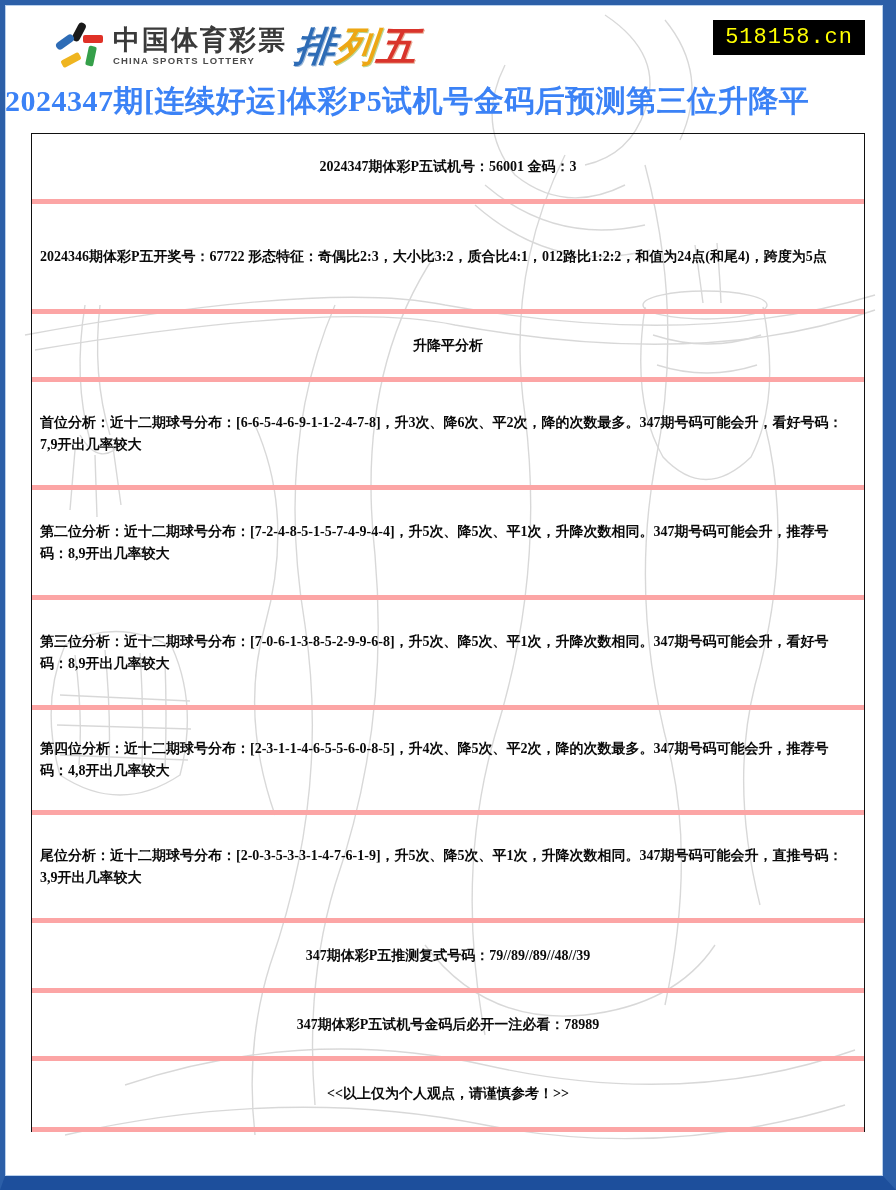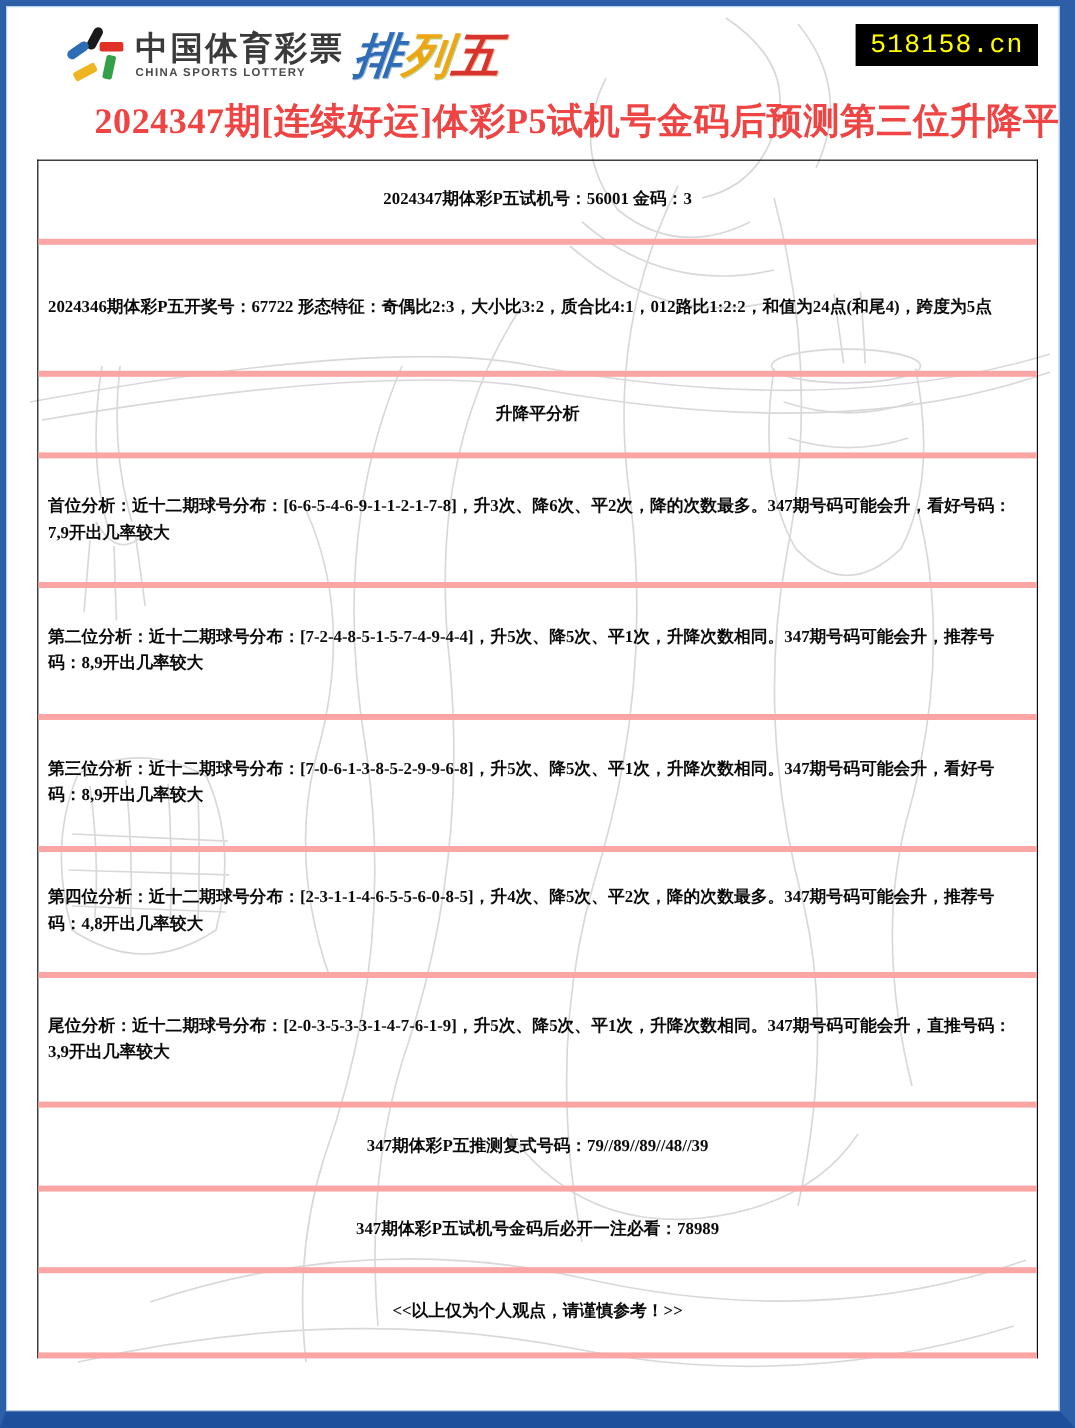--- a/index.html
+++ b/index.html
@@ -35,21 +35,21 @@
     position:absolute; right:18px; top:15px; z-index:2;
     background:#000000; color:#ffff00;
     font-family:"Liberation Mono","DejaVu Sans Mono",monospace;
     font-size:22px; font-weight:400; letter-spacing:1px;
     padding:5px 12px;
   }
 
   
   .page-title {
     position:absolute; left:0; top:76px; width:100%; z-index:2;
-    text-align:right; font-size:30px; font-weight:700; color:#ef4444;
+    text-align:left; font-size:30px; font-weight:700; color:#3b82f6;
     letter-spacing:0.5px; white-space:nowrap;
   }
 
   
   .board {
     position:absolute; left:26px; top:128px; width:834px; z-index:1;
     border:1px solid #111111; border-bottom:none;
   }
   .row {
     border-bottom:5px solid #fca5a5;
@@ -121,21 +121,21 @@
       <div class="row center r1">
           <div class="txt">2024347期体彩P五试机号：56001  金码：3</div>
         </div>
       <div class="row left   r2">
           <div class="txt">2024346期体彩P五开奖号：67722 形态特征：奇偶比2:3，大小比3:2，质合比4:1，012路比1:2:2，和值为24点(和尾4)，跨度为5点</div>
         </div>
       <div class="row center r3">
           <div class="txt">升降平分析</div>
         </div>
       <div class="row left   r4">
-          <div class="txt">首位分析：近十二期球号分布：[6-6-5-4-6-9-1-1-2-1-7-8]，升3次、降6次、平2次，降的次数最多。347期号码可能会升，看好号码：7,9开出几率较大</div>
+          <div class="txt">首位分析：近十二期球号分布：[6-6-5-4-6-9-1-1-2-4-7-8]，升3次、降6次、平2次，降的次数最多。347期号码可能会升，看好号码：7,9开出几率较大</div>
         </div>
       <div class="row left   r5">
           <div class="txt">第二位分析：近十二期球号分布：[7-2-4-8-5-1-5-7-4-9-4-4]，升5次、降5次、平1次，升降次数相同。347期号码可能会升，推荐号码：8,9开出几率较大</div>
         </div>
       <div class="row left   r6">
           <div class="txt">第三位分析：近十二期球号分布：[7-0-6-1-3-8-5-2-9-9-6-8]，升5次、降5次、平1次，升降次数相同。347期号码可能会升，看好号码：8,9开出几率较大</div>
         </div>
       <div class="row left   r7">
           <div class="txt">第四位分析：近十二期球号分布：[2-3-1-1-4-6-5-5-6-0-8-5]，升4次、降5次、平2次，降的次数最多。347期号码可能会升，推荐号码：4,8开出几率较大</div>
         </div>

